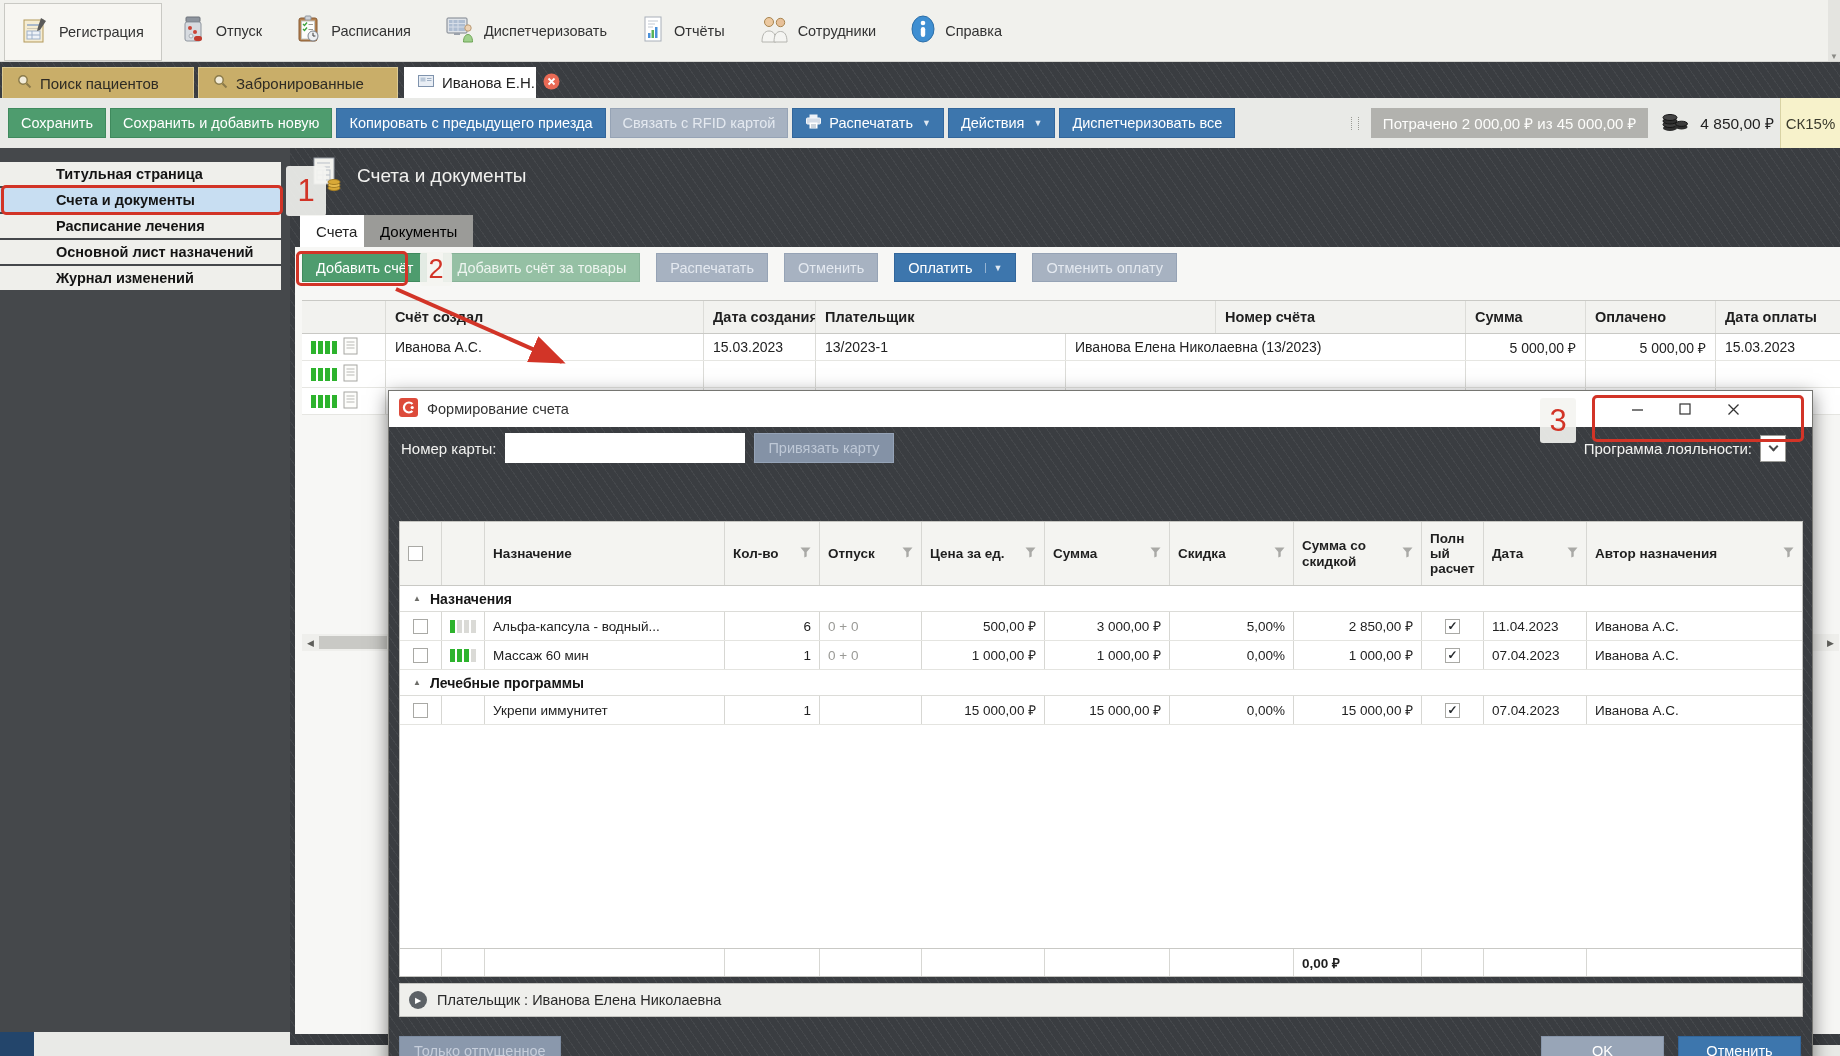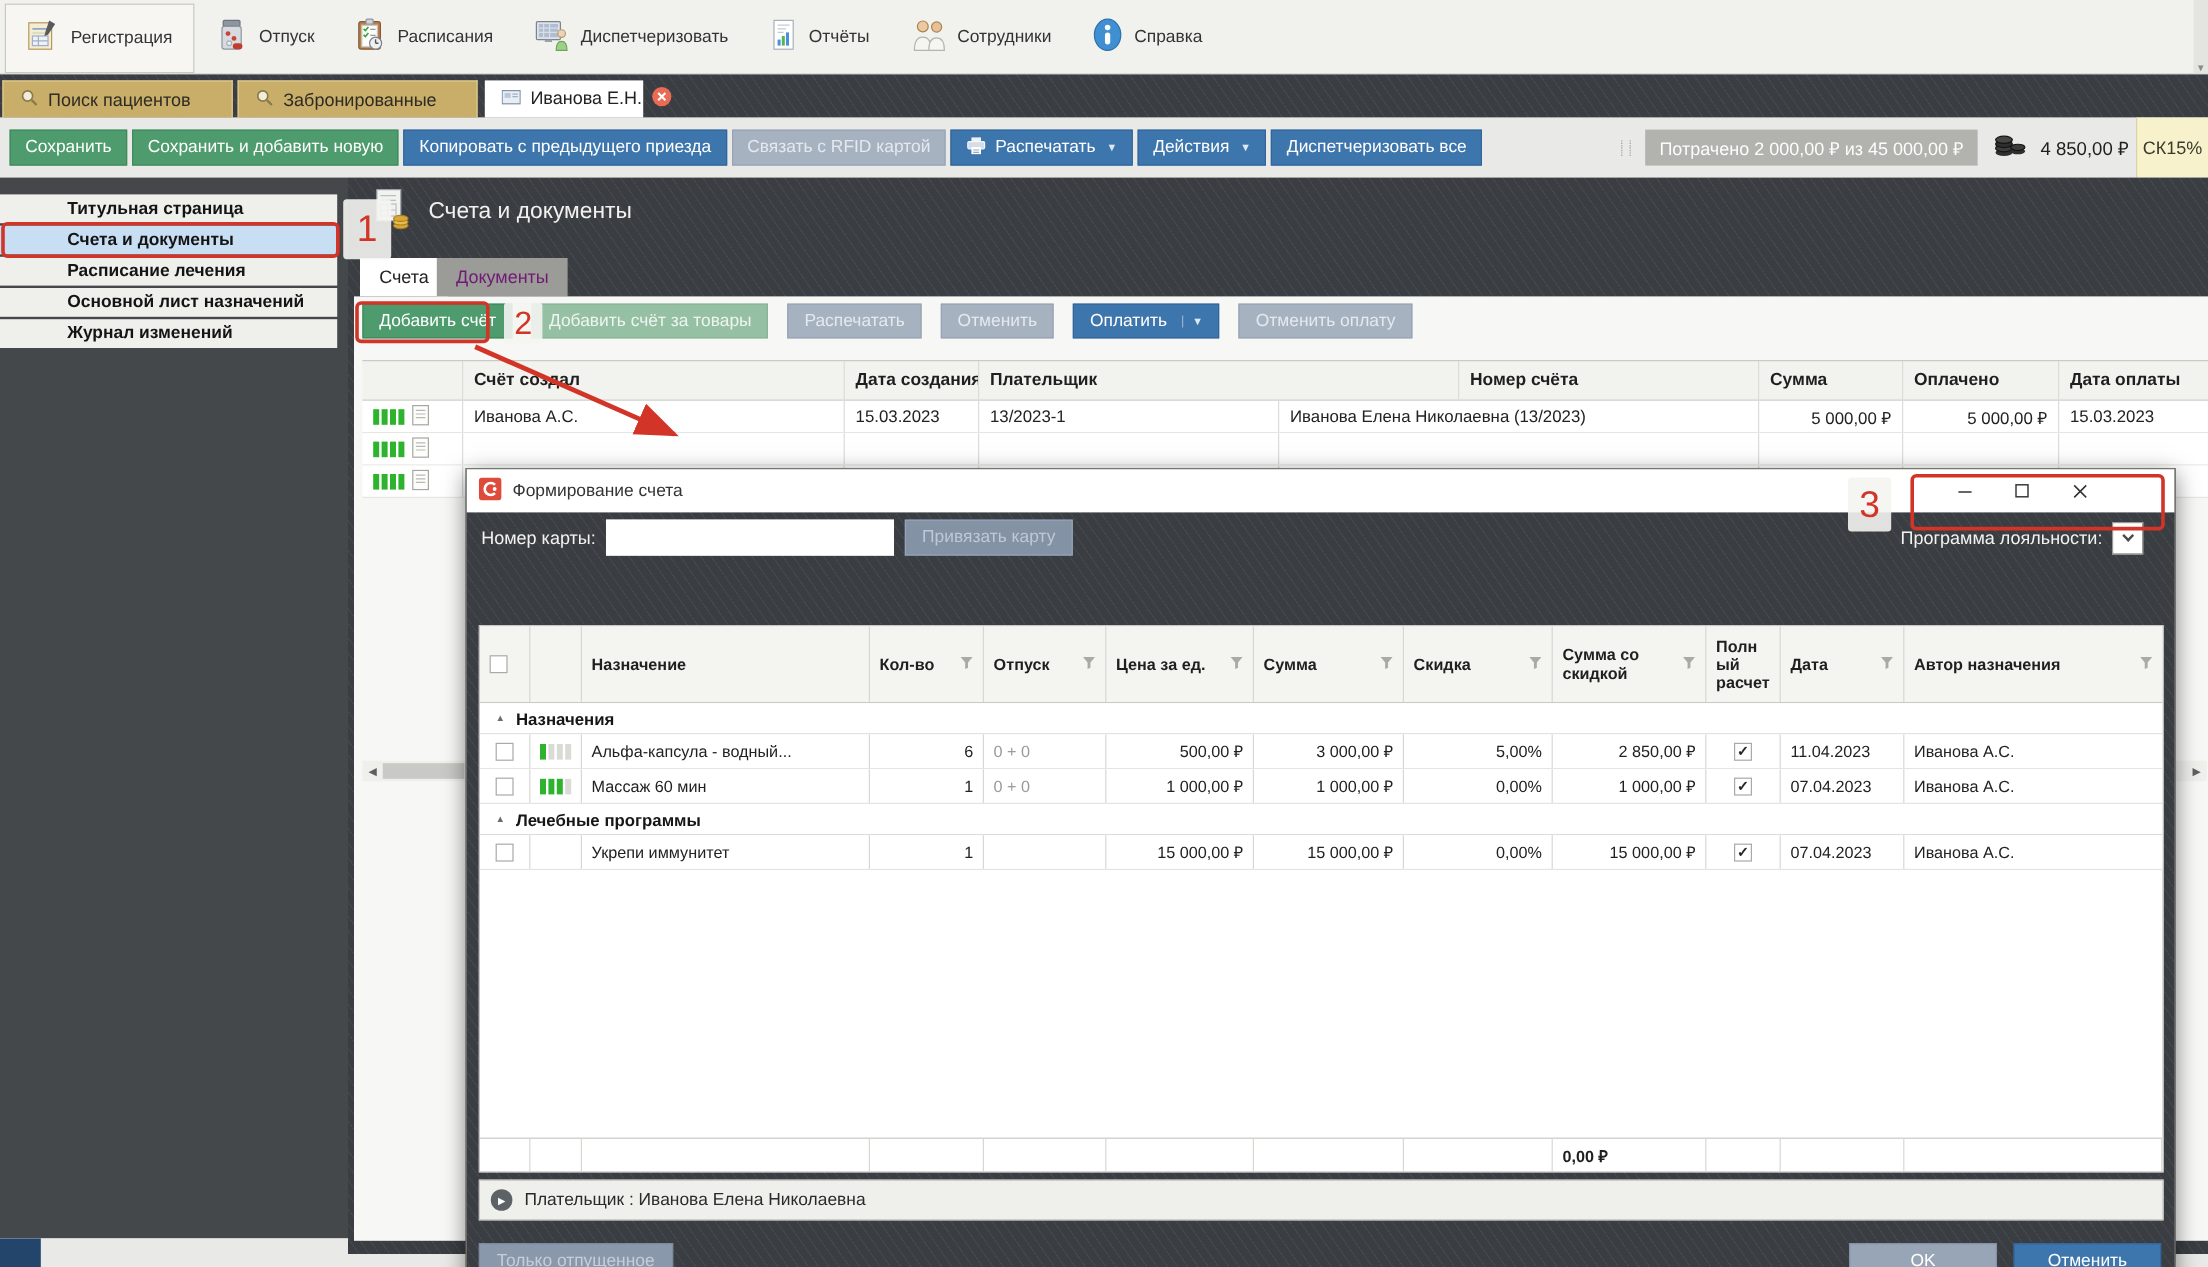--- a/index.html
+++ b/index.html
@@ -37,21 +37,21 @@
 .sitem.active { background:#c8def2; }
 .side-bottom { position:absolute; left:0; top:1032px; width:290px; height:24px; background:#e9eae7; }
 .navy-corner { position:absolute; left:0; top:1032px; width:34px; height:24px; background:#23456b; }
 
 
 .content { position:absolute; left:290px; top:148px; right:0; height:897px; }
 .page-head { position:absolute; left:18px; top:8px; display:flex; gap:13px; align-items:center; }
 .page-title { font-size:19px; color:#f1f1ef; }
 .subtab { position:absolute; height:32px; padding:0 16px; font-size:15px; display:flex; align-items:center; top:67px; }
 .subtab.on { left:10px; background:#fff; color:#222; }
-.subtab.off { left:74px; background:#9b9b98; color:#701a75;text-align:right; }
+.subtab.off { left:74px; background:#9b9b98; color:#000000;text-align:right; }
 .white-panel { position:absolute; left:5px; top:99px; right:0; bottom:11px; background:#f7f7f5; }
 .mbtns { position:absolute; left:7px; top:6px; display:flex; gap:16px; }
 .mbtn { height:29px; display:inline-flex; align-items:center; gap:6px; padding:0 13px; font-size:14.5px; border:1px solid transparent; white-space:nowrap; }
 
 
 .mtable { position:absolute; left:7px; top:53px; right:0; }
 .mhead { display:flex; height:34px; background:#f2f2ef; border-top:1px solid #c9c9c5; border-bottom:1px solid #c9c9c5; font-weight:bold; font-size:14.5px; color:#1f1f1f; }
 .mrow { display:flex; height:27px; background:#fff; border-bottom:1px solid #e6e6e2; font-size:14px; color:#222; }
 .mc { padding:0 9px; display:flex; align-items:center; border-right:1px solid #dcdcd8; height:100%; overflow:hidden; white-space:nowrap; }
 .m0{width:84px;} .m1{width:318px;} .m2{width:112px;} .m3{width:250px;} .m4{width:400px;} .m5{width:120px; justify-content:flex-end;} .m6{width:130px; justify-content:flex-end;} .m7{flex:1; border-right:none;}

